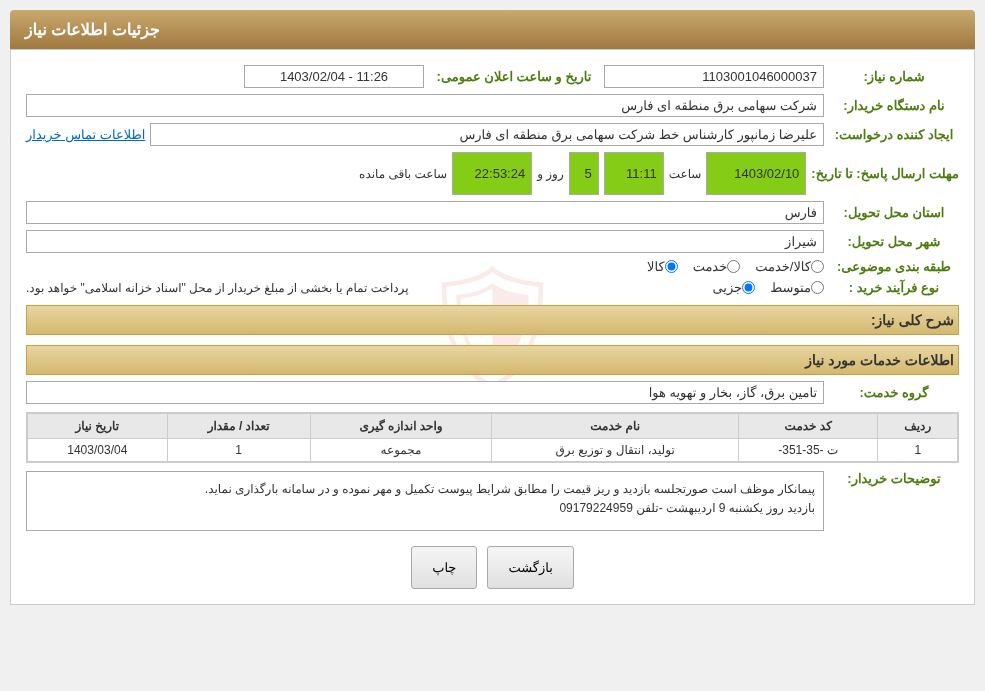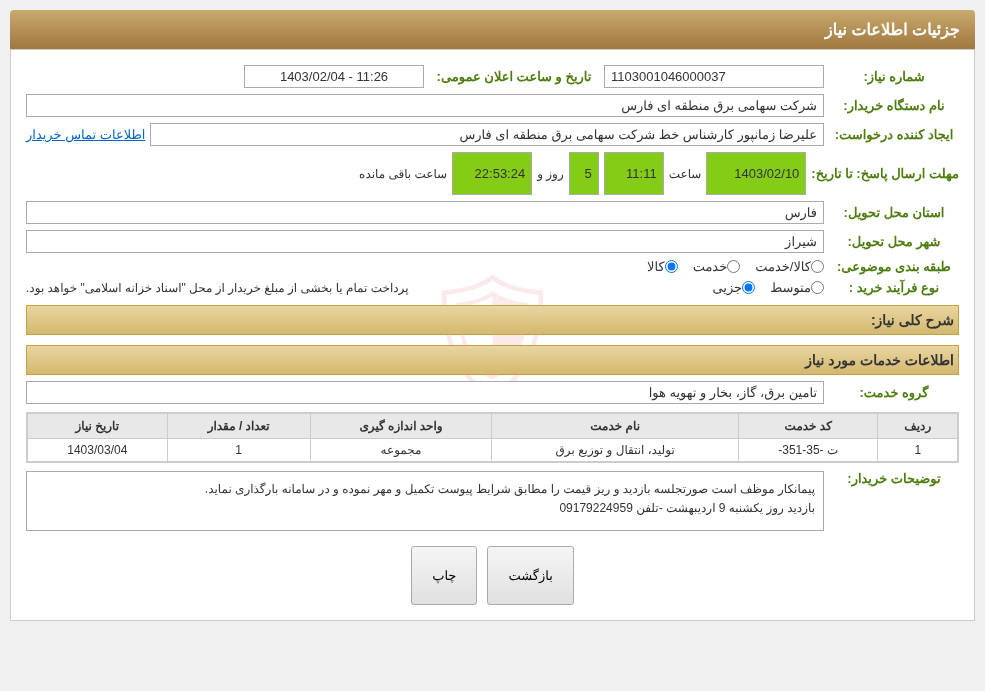--- a/index.html
+++ b/index.html
@@ -12,21 +12,21 @@
     }
     .page-wrapper {
       width: 985px;
       min-height: 691px;
       background: #f0f0f0;
       padding: 10px;
     }
     .header-bar {
       background: linear-gradient(to bottom, #c8a96e, #a07840);
       color: white;
-      text-align: right;
+      text-align: left;
       padding: 10px 15px;
       font-size: 16px;
       font-weight: bold;
       border-radius: 4px 4px 0 0;
       margin-bottom: 0;
     }
     .main-panel {
       background: white;
       border: 1px solid #ccc;
       padding: 15px;
@@ -127,21 +127,21 @@
       gap: 5px;
       margin-bottom: 6px;
     }
     .buttons-row {
       display: flex;
       justify-content: center;
       gap: 10px;
       margin-top: 15px;
     }
     .btn {
-      padding: 21px 20px;
+      padding: 13px 20px;
       border: 1px solid #aaa;
       background: linear-gradient(to bottom, #f5f5f5, #e0e0e0);
       cursor: pointer;
       font-family: Tahoma, Arial, sans-serif;
       font-size: 13px;
       border-radius: 3px;
       text-align: right;
     }
     .watermark {
       position: relative;
@@ -174,21 +174,21 @@
   <div class="header-bar">
     <span>جزئیات اطلاعات نیاز</span>
   </div>
 
   <div class="main-panel watermark">
     <div class="shield-watermark">🛡</div>
     <div class="content-area">
 
       <div class="form-row">
         <span class="label">شماره نیاز:</span>
-        <div class="value-box" style="max-width:220px; direction:ltr; text-align:left;">1103001046000037</div>
+        <div class="value-box" style="max-width:220px; direction:ltr; text-align:right;">1103001046000037</div>
         <span class="label" style="min-width:170px;">تاریخ و ساعت اعلان عمومی:</span>
         <div class="value-box" style="max-width:180px; direction:ltr; text-align:center;">1403/02/04 - 11:26</div>
       </div>
 
       <div class="form-row">
         <span class="label">نام دستگاه خریدار:</span>
         <div class="value-box">شرکت سهامی برق منطقه ای فارس</div>
       </div>
 
       <div class="form-row">

